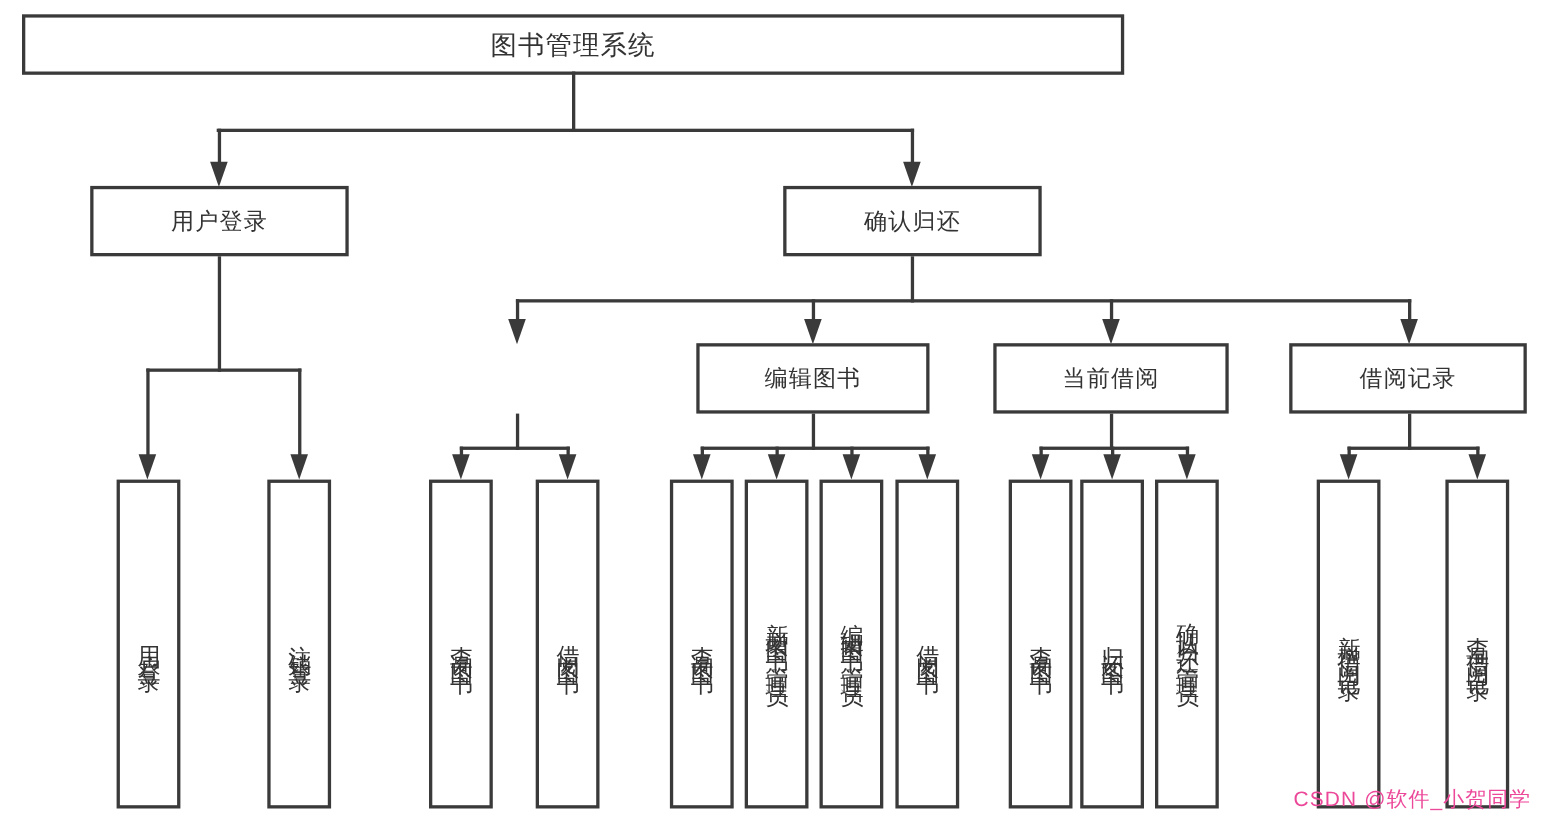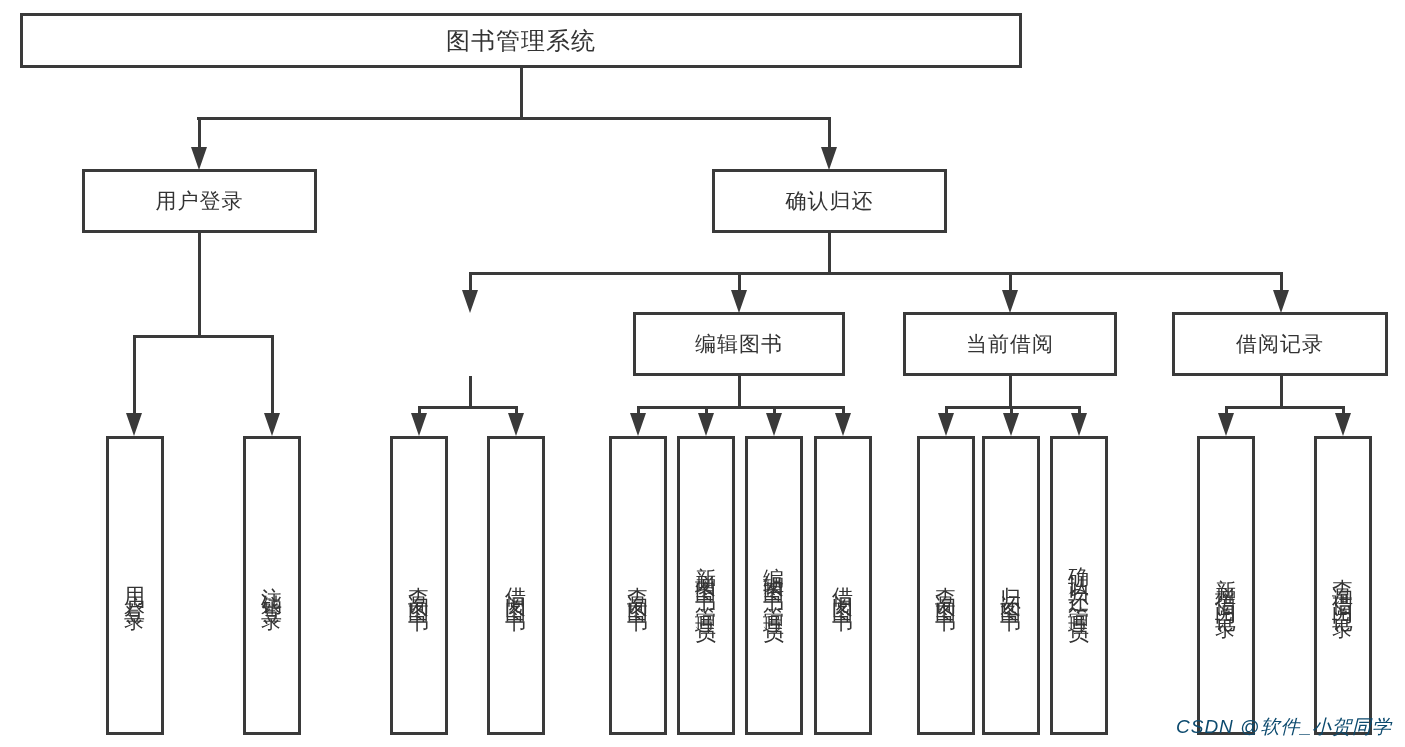--- a/index.html
+++ b/index.html
@@ -175,15 +175,15 @@
     <span class="vtext">确认归还（管理员）</span>
   </div>
 
   <div class="box vbox" style="left:1197px;top:436px;width:58px;height:299px;">
     <span class="vtext">新增借阅记录</span>
   </div>
   <div class="box vbox" style="left:1314px;top:436px;width:58px;height:299px;">
     <span class="vtext">查询借阅记录</span>
   </div>
 
-  <div class="watermark" style="color: #0c4a6e; font-style: italic;">CSDN @软件_小贺同学</div>
+  <div class="watermark" style="color: #ec4899;">CSDN @软件_小贺同学</div>
 
 </div>
 
 </body></html>

